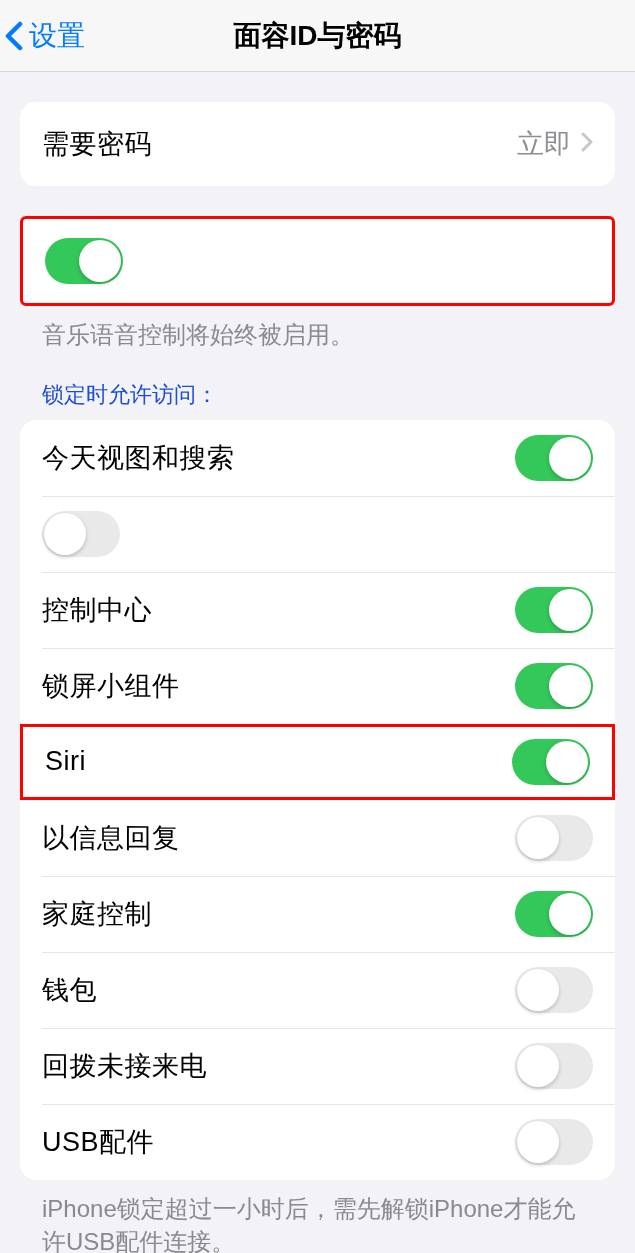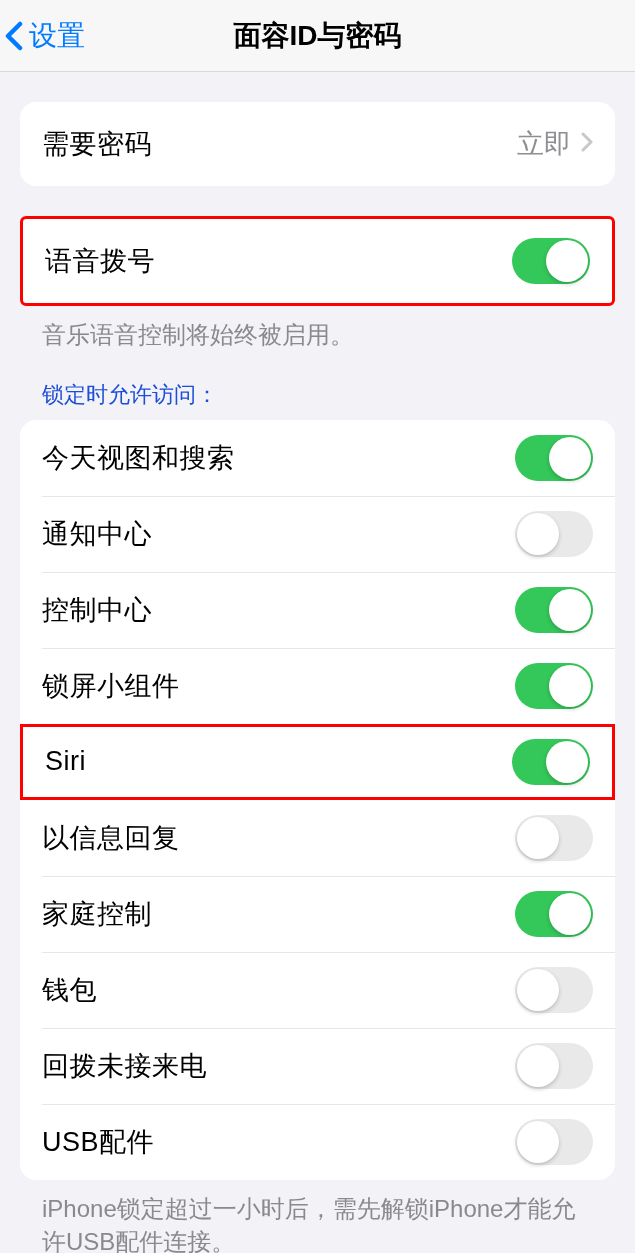--- a/index.html
+++ b/index.html
@@ -181,39 +181,37 @@
           <svg class="chevron-right" viewBox="0 0 12 20">
               <polyline points="2,2 10,10 2,18" fill="none" stroke="#c7c7cc" stroke-width="3" stroke-linecap="round" stroke-linejoin="round"></polyline>
             </svg>
         </span>
       </div>
     </div>
   </div>
 
   <div class="group highlighted">
     <div class="row tall">
-      <span class="row-label">语音拨号</span>
       <div class="toggle on">
         <div class="toggle-knob"></div>
       </div>
     </div>
   </div>
   <div class="footer-text">音乐语音控制将始终被启用。</div>
 
   <div class="header-text">锁定时允许访问：</div>
 
   <div class="group tight" id="lock-access-list">
   <div class="row list-row">
         <span class="row-label">今天视图和搜索</span>
         <div class="toggle on">
           <div class="toggle-knob"></div>
         </div>
       </div>
       <div class="row list-row">
-        <span class="row-label">通知中心</span>
         <div class="toggle off">
           <div class="toggle-knob"></div>
         </div>
       </div>
       <div class="row list-row">
         <span class="row-label">控制中心</span>
         <div class="toggle on">
           <div class="toggle-knob"></div>
         </div>
       </div>

